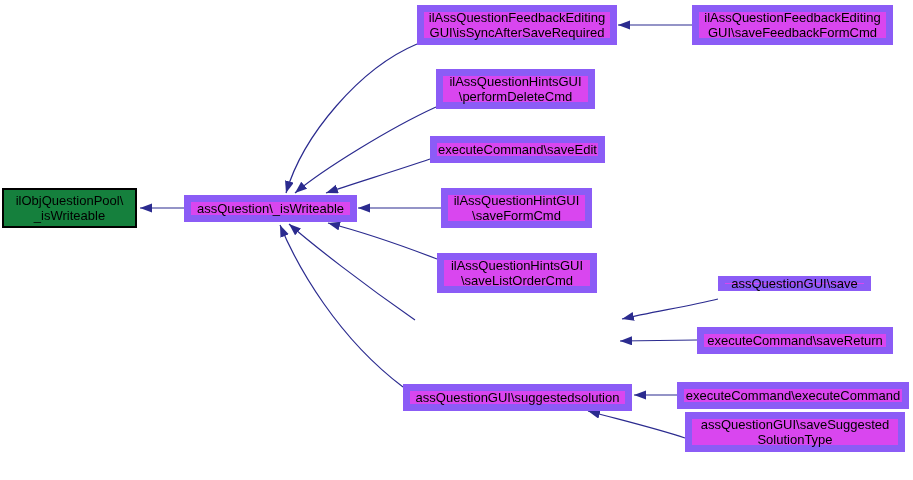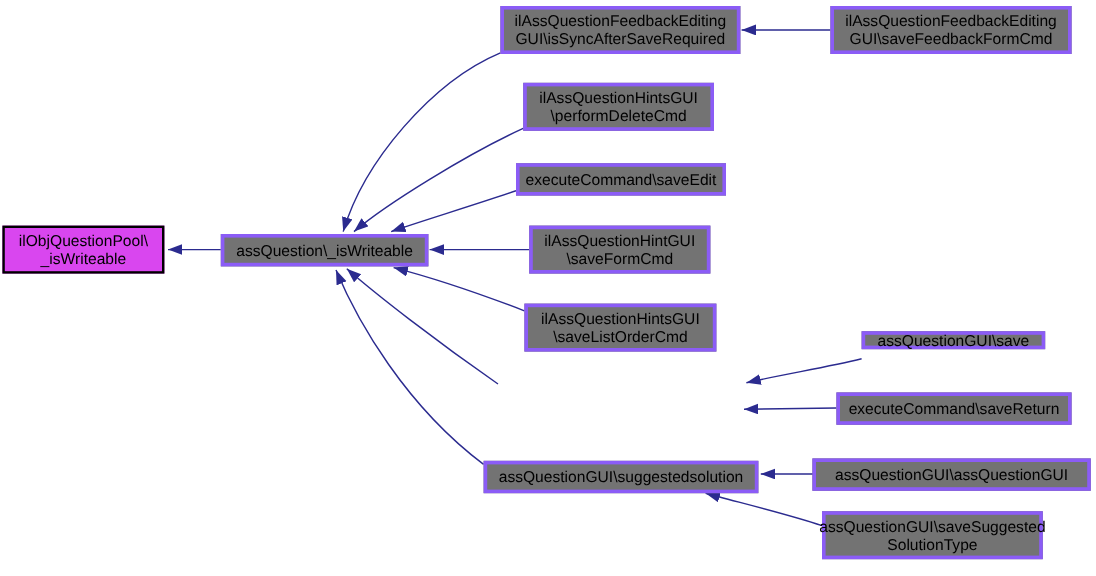--- a/index.html
+++ b/index.html
@@ -10,28 +10,28 @@
     font-family:"Liberation Sans", sans-serif;
     overflow:hidden;
   }
   #edges{position:absolute;left:0;top:0;width:913px;height:480px;}
   .node{
     position:absolute;
     box-sizing:border-box;
     display:flex;align-items:center;justify-content:center;
     text-align:center;
     white-space:pre-line;
-    background:#737373;
-    border:3px solid #8b5cf6;
+    background:#d946ef;
+    border:7px solid #8b5cf6;
     color:#000000;
     font-size:13px;line-height:15px;
     cursor:pointer;
   }
   .node.current{
-    background:#d946ef;
+    background:#15803d;
     border:2px solid #000000;
     cursor:default;
   }
 </style>
 </head>
 <body>
 
 <div id="canvas">
 
   <svg id="edges" width="913" height="480" viewBox="0 0 913 480">
@@ -79,18 +79,18 @@
   <div class="node" style="left:437px;top:253px;width:160px;height:40px">ilAssQuestionHintsGUI
 \saveListOrderCmd</div>
 
 
   <div class="node" style="left:403px;top:384px;width:229px;height:27px">assQuestionGUI\suggestedsolution</div>
 
   <div class="node" style="left:718px;top:276px;width:153px;height:15px">assQuestionGUI\save</div>
 
   <div class="node" style="left:697px;top:327px;width:196px;height:27px">executeCommand\saveReturn</div>
 
-  <div class="node" style="left:677px;top:382px;width:232px;height:27px">assQuestionGUI\assQuestionGUI</div>
+  <div class="node" style="left:677px;top:382px;width:232px;height:27px">executeCommand\executeCommand</div>
 
-  <div class="node" style="left:685px;top:426px;width:184px;height:40px">assQuestionGUI\saveSuggested
+  <div class="node" style="left:685px;top:412px;width:220px;height:40px">assQuestionGUI\saveSuggested
 SolutionType</div>
 
 </div>
 
 </body></html>

